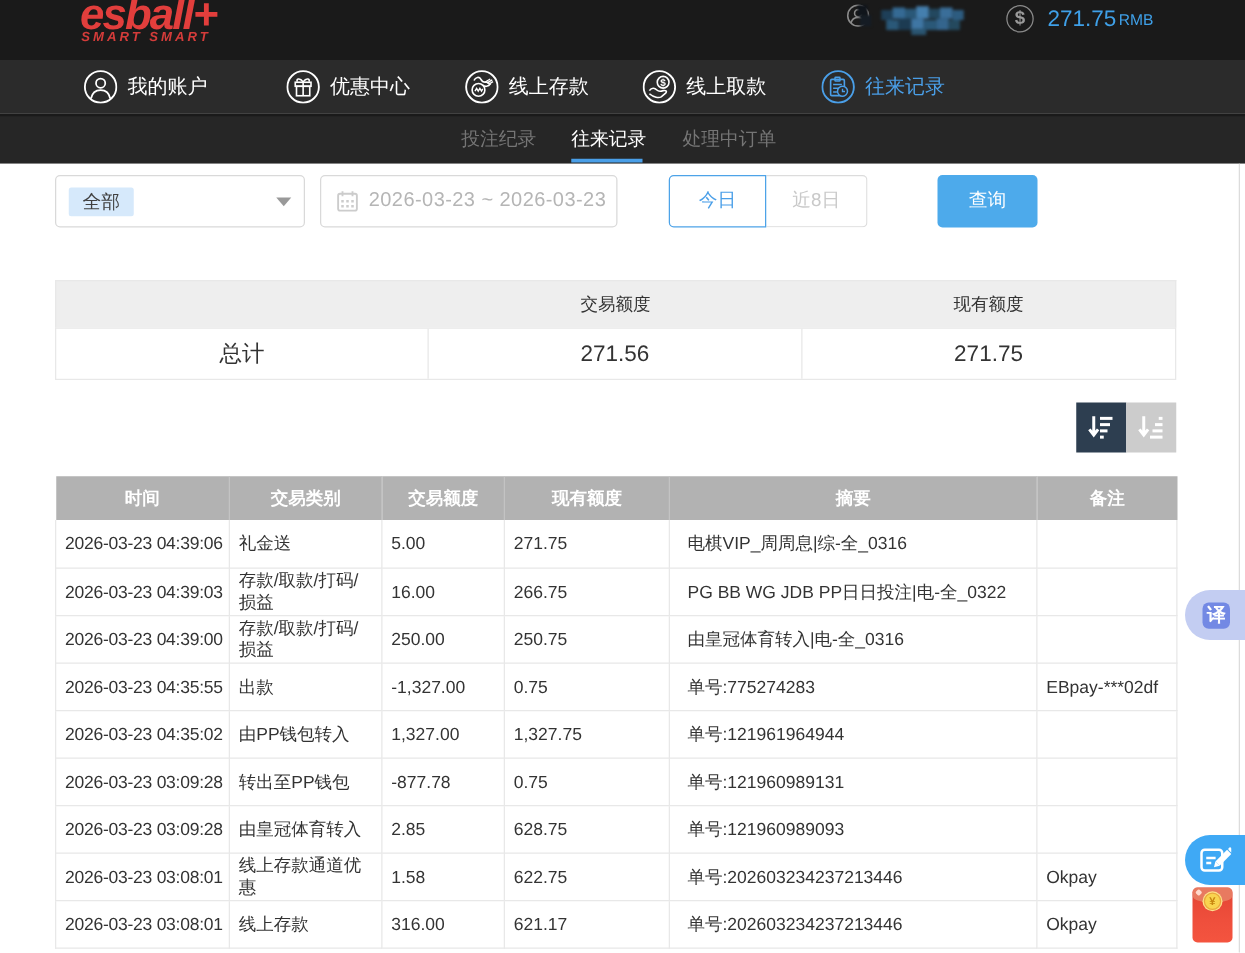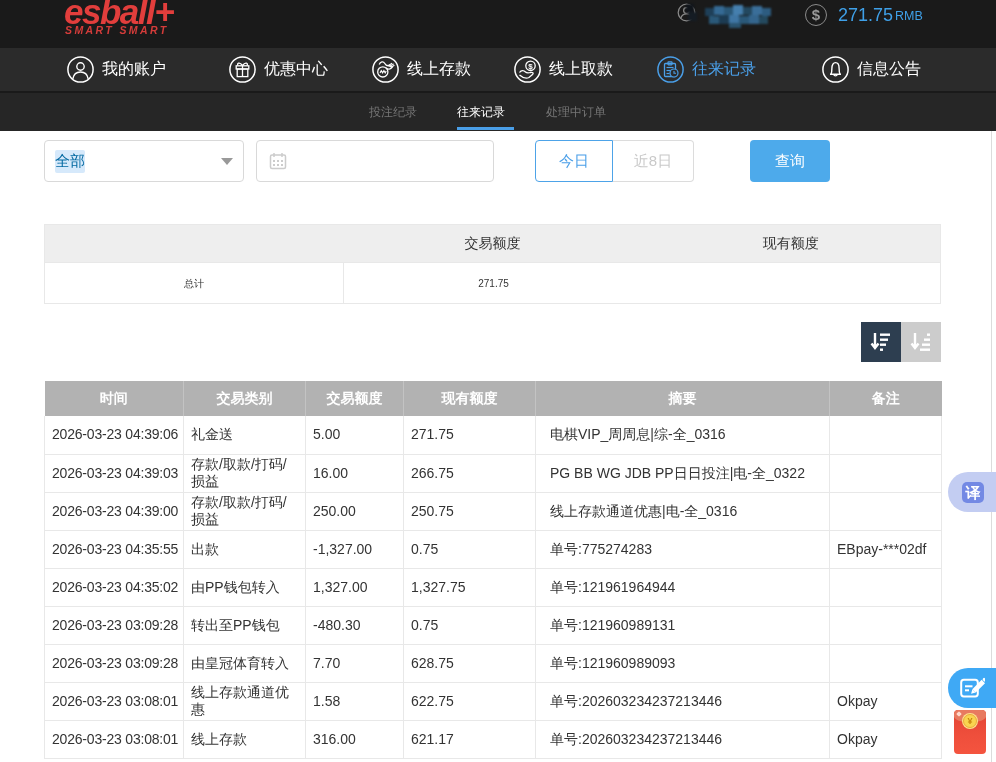--- a/index.html
+++ b/index.html
@@ -11,41 +11,41 @@
 .avatar { position:absolute; left:677px; top:3px; width:19px; height:19px; }
 .blurname { position:absolute; left:705px; top:4px; width:66px; height:24px; filter:blur(1.2px); }
 .dollar { position:absolute; left:805px; top:4px; width:22px; height:22px; border:1.5px solid #8a8a8a; border-radius:50%; color:#9a9a9a; text-align:center; font-size:15px; line-height:19px; font-weight:bold;}
 .money { position:absolute; left:838px; top:5px; color:#3fa0e8; font-size:18px; }
 .rmb { position:absolute; left:895px; top:9px; color:#3fa0e8; font-size:12.5px; }
 .nav { position:absolute; left:0; top:48px; width:996px; height:43px; background:#2b2b2b; }
 .navitem { position:absolute; top:0; height:43px; display:flex; align-items:center; color:#fff; font-size:16px; }
 .navitem svg { margin-right:8px; }
 .navitem.active { color:#4a9fe8; }
 .subnav { position:absolute; left:0; top:91px; width:996px; height:40px; background:#262626; border-top:2px solid #1a1a1a; }
-.tab { position:absolute; top:0; height:38px; line-height:38px; color:#757575; font-size:12px; }
+.tab { position:absolute; top:0; height:38px; line-height:38px; color:#757575; font-size:15px; }
 .tab.active { color:#fff; }
 .tabline { position:absolute; left:457px; top:34px; width:57px; height:3px; background:#4a9fe8; }
 .content { position:absolute; left:0; top:131px; width:996px; height:631px; background:#fff; }
 .select { position:absolute; left:44px; top:9px; width:200px; height:42px; border:1px solid #d9d9d9; border-radius:4px; }
-.selhl { position:absolute; left:10px; top:9px; padding:2px 0; background:#d6e9fb; border-radius:2px; color:#0369a1; font-size:15px; }
+.selhl { position:absolute; left:10px; top:9px; padding:2px 11px; background:#d6e9fb; border-radius:2px; color:#404040; font-size:15px; }
 .caret { position:absolute; right:10px; top:17px; width:0; height:0; border-left:6px solid transparent; border-right:6px solid transparent; border-top:7px solid #999; }
 .datebox { position:absolute; left:256px; top:9px; width:238px; height:42px; border:1px solid #d9d9d9; border-radius:4px; color:#b5b5b5; font-size:16px; line-height:40px; }
 .datebox .cal { position:absolute; left:12px; top:11px; }
 .datebox .dtext { position:absolute; left:38px; top:0; letter-spacing:0.35px; }
 .btngroup { position:absolute; left:503px; top:9px; height:42px; display:flex;margin-left:32px; }
 .qbtn { width:78px; height:42px; border:1px solid #dcdcdc; background:#fff; color:#c9c9c9; font-size:15px; text-align:center; line-height:40px; }
 .qbtn.first { border-radius:4px 0 0 4px; border-color:#4da3e8; color:#4a9fe8; z-index:2; }
 .qbtn.mid { border-left:none; }
 .qbtn.last { border-radius:0 4px 4px 0; border-left:none; width:81px; }
 .search { position:absolute; left:750px; top:9px; width:80px; height:42px; background:#4daaeb; border-radius:4px; color:#fff; font-size:15px; text-align:center; line-height:42px; }
 .sumtable { position:absolute; left:44px; top:93px; width:897px; }
 .sumhead { display:flex; height:38px; background:#eeeeee; border:1px solid #e8e8e8; border-bottom:none; }
 .sumhead div { width:299px; text-align:center; line-height:37px; font-size:14px; color:#333; }
 .sumbody { display:flex; height:42px; border:1px solid #e8e8e8; }
-.sumbody div { width:299px; text-align:center; line-height:41px; font-size:10px; color:#333; border-right:1px solid #e8e8e8; }
+.sumbody div { width:299px; text-align:center; line-height:41px; font-size:18px; color:#333; border-right:1px solid #e8e8e8; }
 .sumbody div:last-child { border-right:none; }
 .sortbtns { position:absolute; left:861px; top:191px; display:flex; }
 .sortbtn { width:40px; height:40px; display:flex; align-items:center; justify-content:center; }
 .sortbtn.dark { background:#2d3e50; }
 .sortbtn.light { background:#cccccc; }
 table.main { position:absolute; left:44px; top:250px; width:897px; border-collapse:collapse; table-layout:fixed; font-size:14px; color:#333; }
 table.main col.c1{width:139px;} table.main col.c2{width:122px;} table.main col.c3{width:98px;}
 table.main col.c4{width:132px;} table.main col.c5{width:294px;} table.main col.c6{width:112px;}
 table.main thead td { background:#b2b2b2; color:#fff; font-weight:bold; text-align:center; height:35px; border-right:1px solid #c3c3c3; }
 table.main thead td:last-child { border-right:none; }
@@ -137,28 +137,20 @@
         <rect x="7.5" y="7.5" width="11" height="13" rx="1" fill="none" stroke="#4a9fe8" stroke-width="1.3"></rect>
         <rect x="11" y="5.8" width="4" height="3" rx="0.5" fill="none" stroke="#4a9fe8" stroke-width="1.2"></rect>
         <line x1="9.5" y1="11.5" x2="16.5" y2="11.5" stroke="#4a9fe8" stroke-width="1.2"></line>
         <line x1="9.5" y1="14.5" x2="16.5" y2="14.5" stroke="#4a9fe8" stroke-width="1.2"></line>
         <line x1="9.5" y1="17.5" x2="12.5" y2="17.5" stroke="#4a9fe8" stroke-width="1.2"></line>
         <circle cx="17" cy="17" r="4" fill="#2b2b2b" stroke="#4a9fe8" stroke-width="1.2"></circle>
         <path d="M17 15 v2.2 h2" fill="none" stroke="#4a9fe8" stroke-width="1.1"></path>
       </svg>
     往来记录
   </div>
-  <div class="navitem" style="left:822px;">
-    <svg width="27" height="27" viewBox="0 0 27 27">
-        <circle cx="13.5" cy="13.5" r="12.6" fill="none" stroke="#fff" stroke-width="1.5"></circle>
-        <path d="M8 18.3 L19 18.3 M9 18.3 C9.7 16.6 9.9 15 9.9 12.3 C9.9 8.9 11.4 6.6 13.5 6.6 C15.6 6.6 17.1 8.9 17.1 12.3 C17.1 15 17.3 16.6 18 18.3" fill="none" stroke="#fff" stroke-width="1.4"></path>
-        <path d="M11.7 18.5 a1.9 1.9 0 0 0 3.6 0" fill="none" stroke="#fff" stroke-width="1.3"></path>
-      </svg>
-    信息公告
-  </div>
 </div>
 <div class="subnav">
   <div class="tab" style="left:369px;">投注纪录</div>
   <div class="tab active" style="left:457px;">往来记录</div>
   <div class="tab" style="left:546px;">处理中订单</div>
   <div class="tabline"></div>
 </div>
 <div class="content">
   <div class="select">
     <div class="selhl">全部</div>
@@ -169,34 +161,36 @@
         <rect x="1.5" y="3" width="15" height="13.5" rx="1.5" fill="none" stroke="#cccccc" stroke-width="1.5"></rect>
         <line x1="5" y1="1" x2="5" y2="5" stroke="#cccccc" stroke-width="1.5"></line>
         <line x1="13" y1="1" x2="13" y2="5" stroke="#cccccc" stroke-width="1.5"></line>
         <rect x="4" y="8" width="2" height="2" fill="#ccc"></rect>
         <rect x="8" y="8" width="2" height="2" fill="#ccc"></rect>
         <rect x="12" y="8" width="2" height="2" fill="#ccc"></rect>
         <rect x="4" y="12" width="2" height="2" fill="#ccc"></rect>
         <rect x="8" y="12" width="2" height="2" fill="#ccc"></rect>
         <rect x="12" y="12" width="2" height="2" fill="#ccc"></rect>
       </svg>
+    <div class="dtext">2026-03-23 ~ 2026-03-23</div>
   </div>
   <div class="btngroup">
     <div class="qbtn first">今日</div>
     <div class="qbtn last">近8日</div>
   </div>
   <div class="search">查询</div>
   <div class="sumtable">
     <div class="sumhead">
         <div></div>
         <div>交易额度</div>
         <div>现有额度</div>
       </div>
     <div class="sumbody">
         <div>总计</div>
+        <div>271.56</div>
         <div>271.75</div>
       </div>
   </div>
   <div class="sortbtns">
     <div class="sortbtn dark">
         <svg width="24" height="24" viewBox="0 0 24 24">
           <path d="M6 3 v14 M2.5 13.5 L6 18 L9.5 13.5" fill="none" stroke="#fff" stroke-width="2.4"></path>
           <rect x="11" y="3.5" width="10" height="2.4" fill="#fff"></rect>
           <rect x="11" y="8.5" width="8" height="2.4" fill="#fff"></rect>
           <rect x="11" y="13.5" width="6" height="2.4" fill="#fff"></rect>
@@ -247,21 +241,21 @@
           <td class="r">16.00</td>
           <td class="r">266.75</td>
           <td class="sum">PG BB WG JDB PP日日投注|电-全_0322</td>
           <td></td>
         </tr>
       <tr>
           <td>2026-03-23 04:39:00</td>
           <td>存款/取款/打码/损益</td>
           <td class="r">250.00</td>
           <td class="r">250.75</td>
-          <td class="sum">线上存款通道优惠|电-全_0316</td>
+          <td class="sum">由皇冠体育转入|电-全_0316</td>
           <td></td>
         </tr>
       <tr>
           <td>2026-03-23 04:35:55</td>
           <td>出款</td>
           <td class="r">-1,327.00</td>
           <td class="r">0.75</td>
           <td class="sum">单号:775274283</td>
           <td>EBpay-***02df</td>
         </tr>
@@ -269,29 +263,29 @@
           <td>2026-03-23 04:35:02</td>
           <td>由PP钱包转入</td>
           <td class="r">1,327.00</td>
           <td class="r">1,327.75</td>
           <td class="sum">单号:121961964944</td>
           <td></td>
         </tr>
       <tr>
           <td>2026-03-23 03:09:28</td>
           <td>转出至PP钱包</td>
-          <td class="r">-480.30</td>
+          <td class="r">-877.78</td>
           <td class="r">0.75</td>
           <td class="sum">单号:121960989131</td>
           <td></td>
         </tr>
       <tr>
           <td>2026-03-23 03:09:28</td>
           <td>由皇冠体育转入</td>
-          <td class="r">7.70</td>
+          <td class="r">2.85</td>
           <td class="r">628.75</td>
           <td class="sum">单号:121960989093</td>
           <td></td>
         </tr>
       <tr>
           <td>2026-03-23 03:08:01</td>
           <td>线上存款通道优惠</td>
           <td class="r">1.58</td>
           <td class="r">622.75</td>
           <td class="sum">单号:202603234237213446</td>

